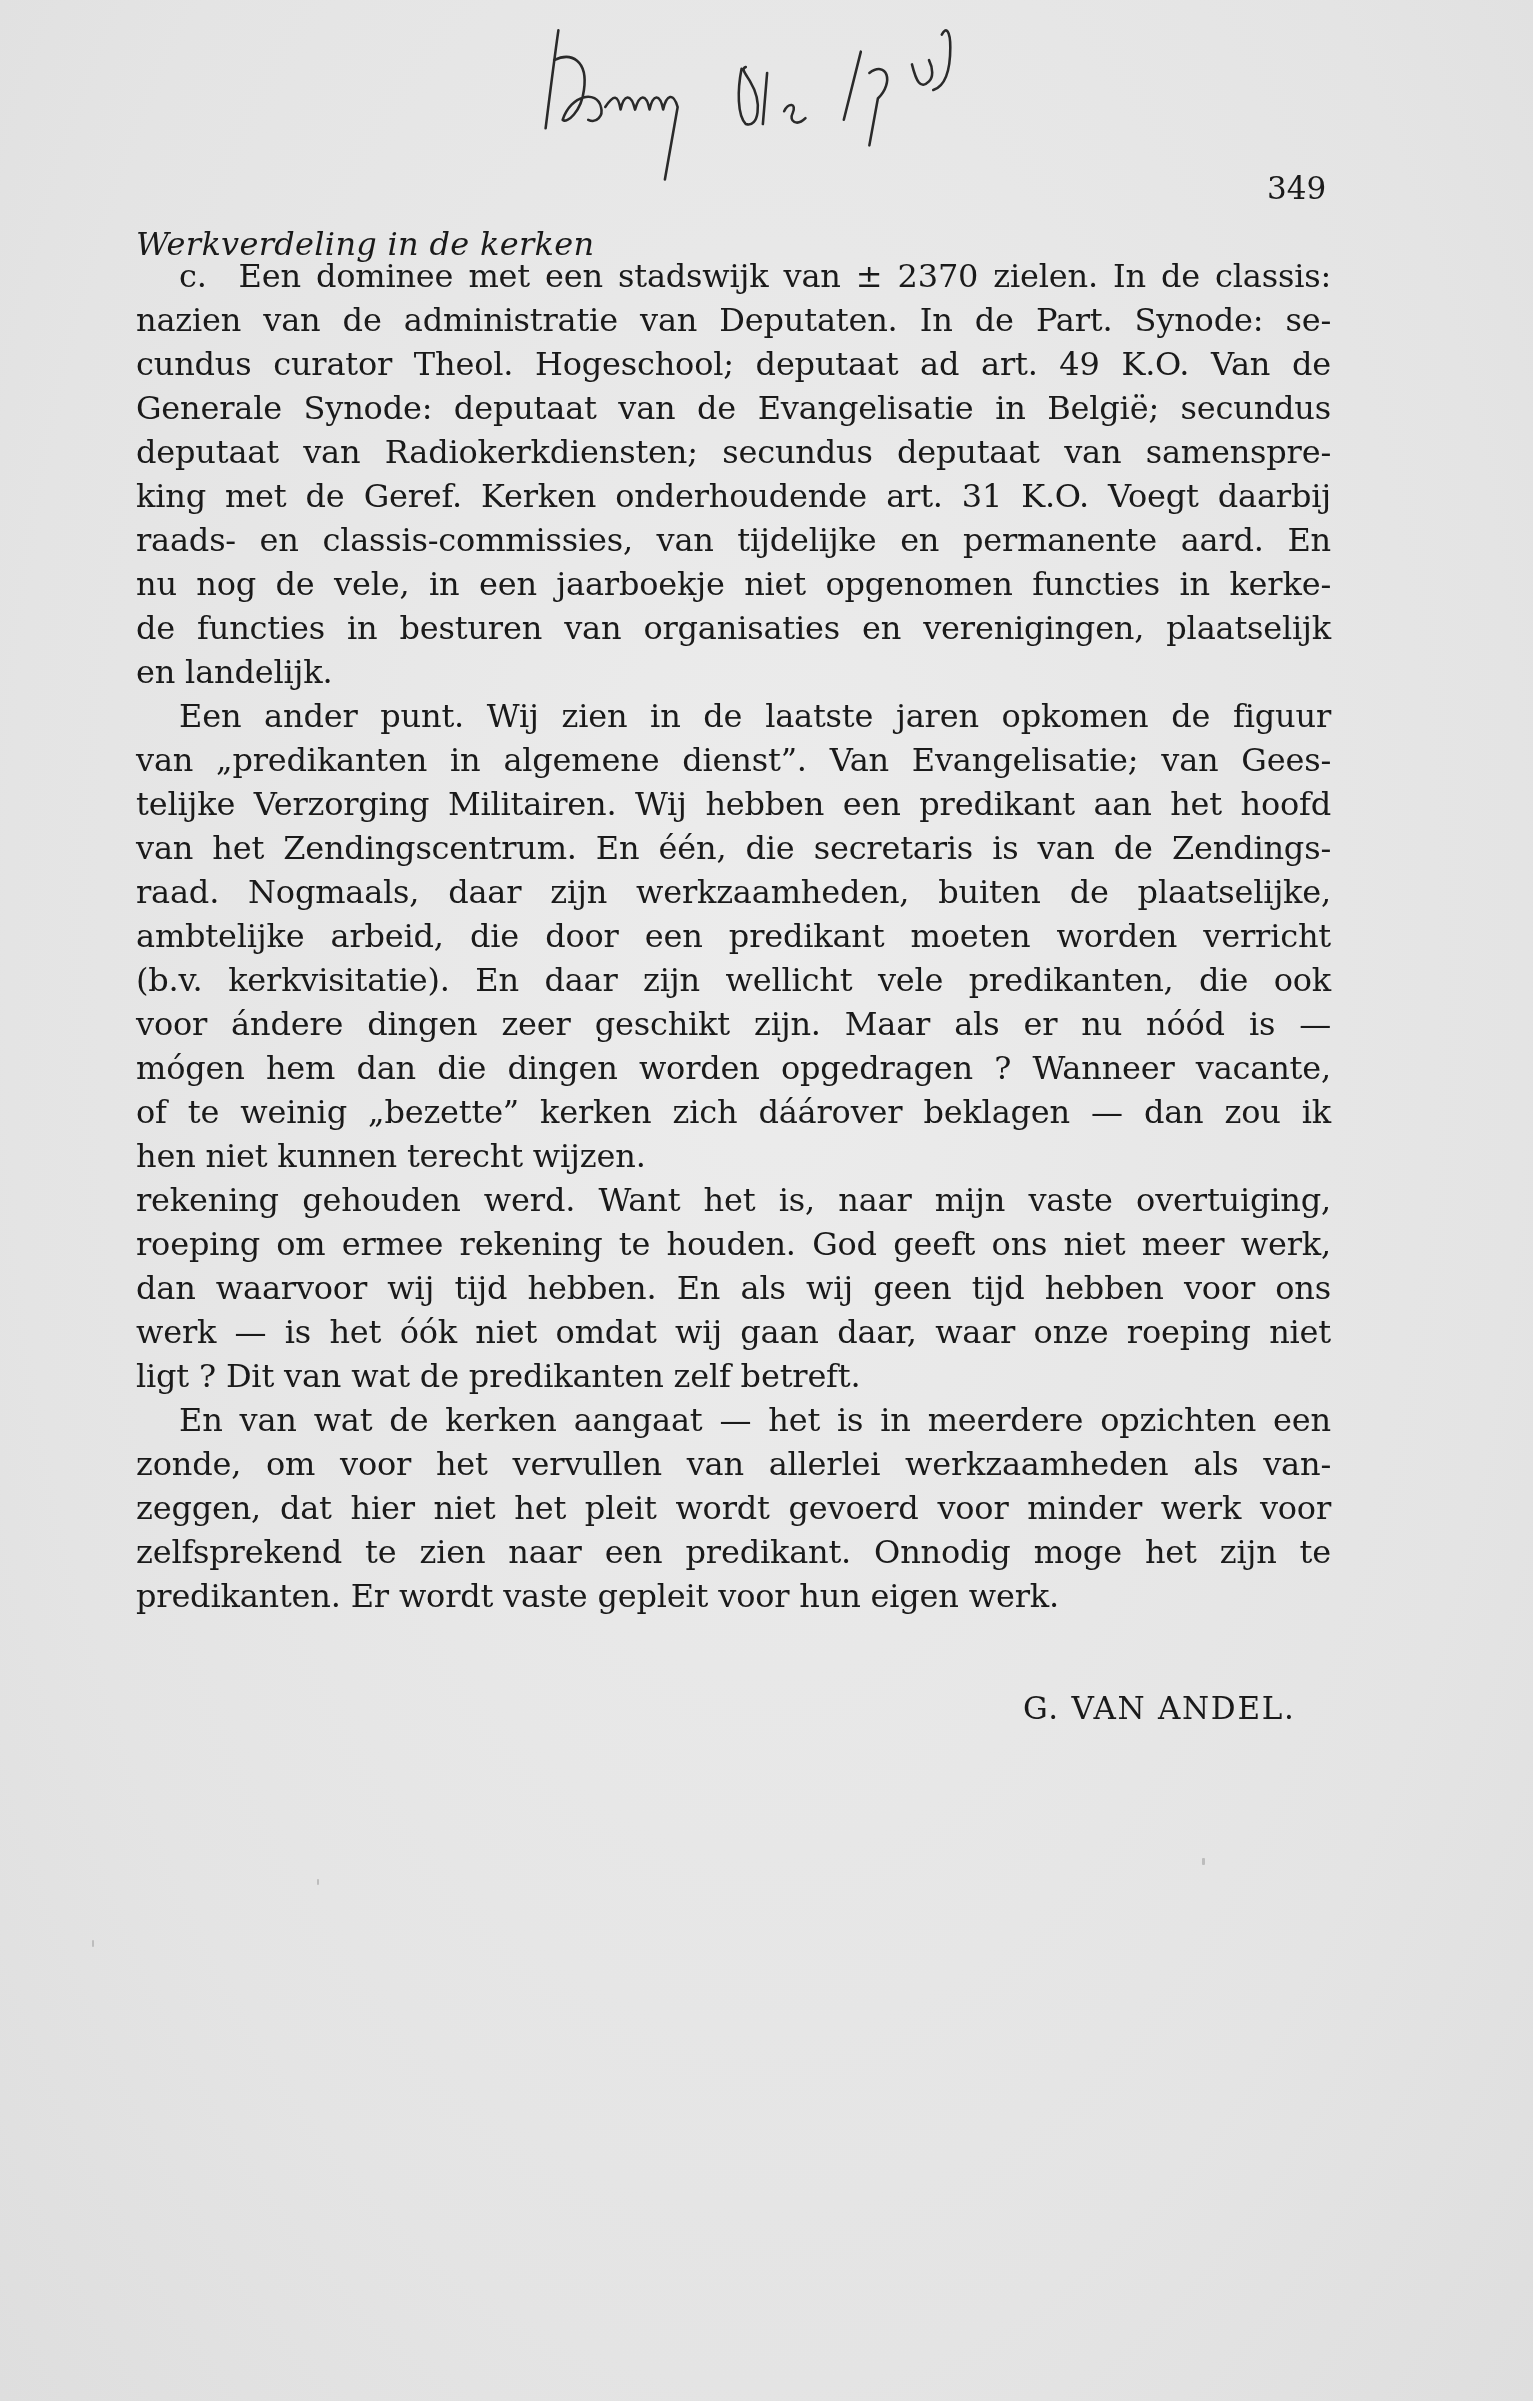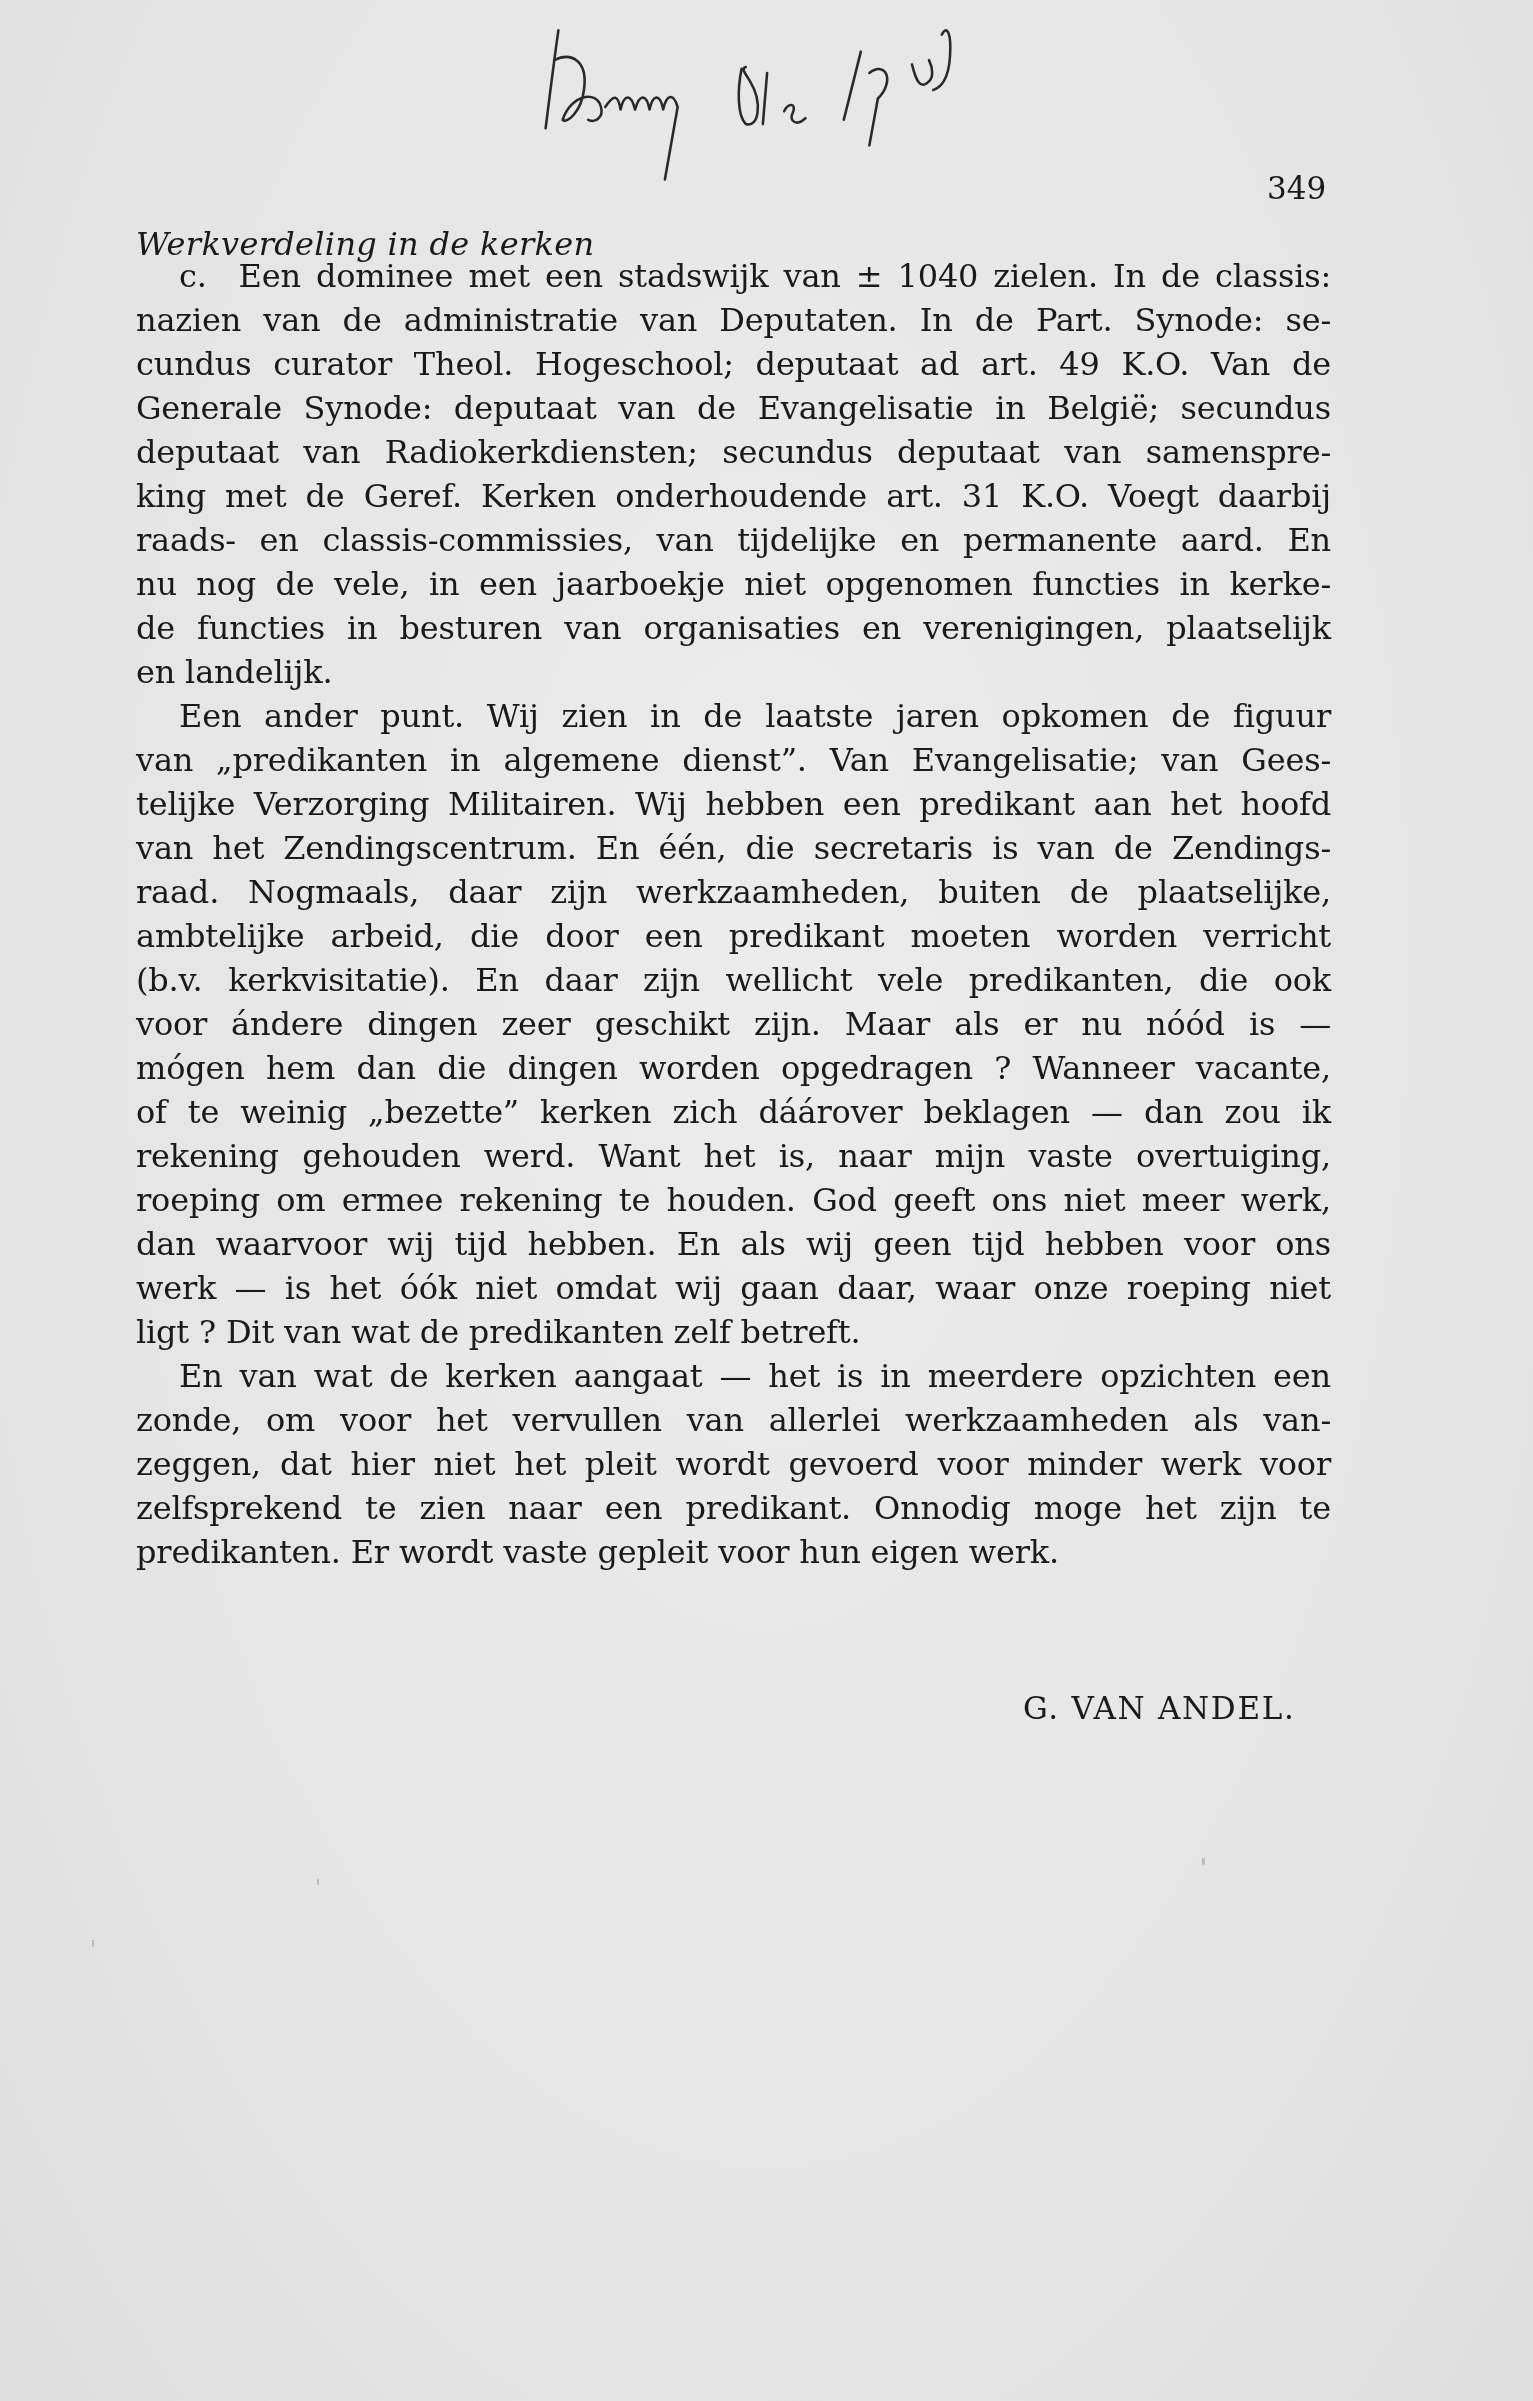--- a/index.html
+++ b/index.html
@@ -64,21 +64,21 @@
         <path d="M505,95 C520,90 525,70 525,45 C525,25 520,20 515,30"></path>
       </g>
     </svg>
   </div>
 
   <div class="running-head">Werkverdeling in de kerken</div>
   <div class="page-number">349</div>
 
   <div class="body-text">
     <div>
-      <div class="line c-indent">c. Een dominee met een stadswijk van ± 1040 zielen. In de classis:</div>
+      <div class="line c-indent">c. Een dominee met een stadswijk van ± 2370 zielen. In de classis:</div>
       <div class="line">nazien van de administratie van Deputaten. In de Part. Synode: se-</div>
       <div class="line">cundus curator Theol. Hogeschool; deputaat ad art. 49 K.O. Van de</div>
       <div class="line">Generale Synode: deputaat van de Evangelisatie in België; secundus</div>
       <div class="line">deputaat van Radiokerkdiensten; secundus deputaat van samenspre-</div>
       <div class="line">king met de Geref. Kerken onderhoudende art. 31 K.O. Voegt daarbij</div>
       <div class="line">raads- en classis-commissies, van tijdelijke en permanente aard. En</div>
       <div class="line">nu nog de vele, in een jaarboekje niet opgenomen functies in kerke-</div>
       <div class="line">de functies in besturen van organisaties en verenigingen, plaatselijk</div>
       <div class="line last">en landelijk.</div>
     </div>
@@ -86,20 +86,21 @@
       <div class="line indent">Een ander punt. Wij zien in de laatste jaren opkomen de figuur</div>
       <div class="line">van „predikanten in algemene dienst”. Van Evangelisatie; van Gees-</div>
       <div class="line">telijke Verzorging Militairen. Wij hebben een predikant aan het hoofd</div>
       <div class="line">van het Zendingscentrum. En één, die secretaris is van de Zendings-</div>
       <div class="line">raad. Nogmaals, daar zijn werkzaamheden, buiten de plaatselijke,</div>
       <div class="line">ambtelijke arbeid, die door een predikant moeten worden verricht</div>
       <div class="line">(b.v. kerkvisitatie). En daar zijn wellicht vele predikanten, die ook</div>
       <div class="line">voor ándere dingen zeer geschikt zijn. Maar als er nu nóód is —</div>
       <div class="line">mógen hem dan die dingen worden opgedragen ? Wanneer vacante,</div>
       <div class="line">of te weinig „bezette” kerken zich dáárover beklagen — dan zou ik</div>
+      <div class="line last">hen niet kunnen terecht wijzen.</div>
     </div>
     <div>
       <div class="line">rekening gehouden werd. Want het is, naar mijn vaste overtuiging,</div>
       <div class="line">roeping om ermee rekening te houden. God geeft ons niet meer werk,</div>
       <div class="line">dan waarvoor wij tijd hebben. En als wij geen tijd hebben voor ons</div>
       <div class="line">werk — is het óók niet omdat wij gaan daar, waar onze roeping niet</div>
       <div class="line last">ligt ? Dit van wat de predikanten zelf betreft.</div>
     </div>
     <div>
       <div class="line indent">En van wat de kerken aangaat — het is in meerdere opzichten een</div>

